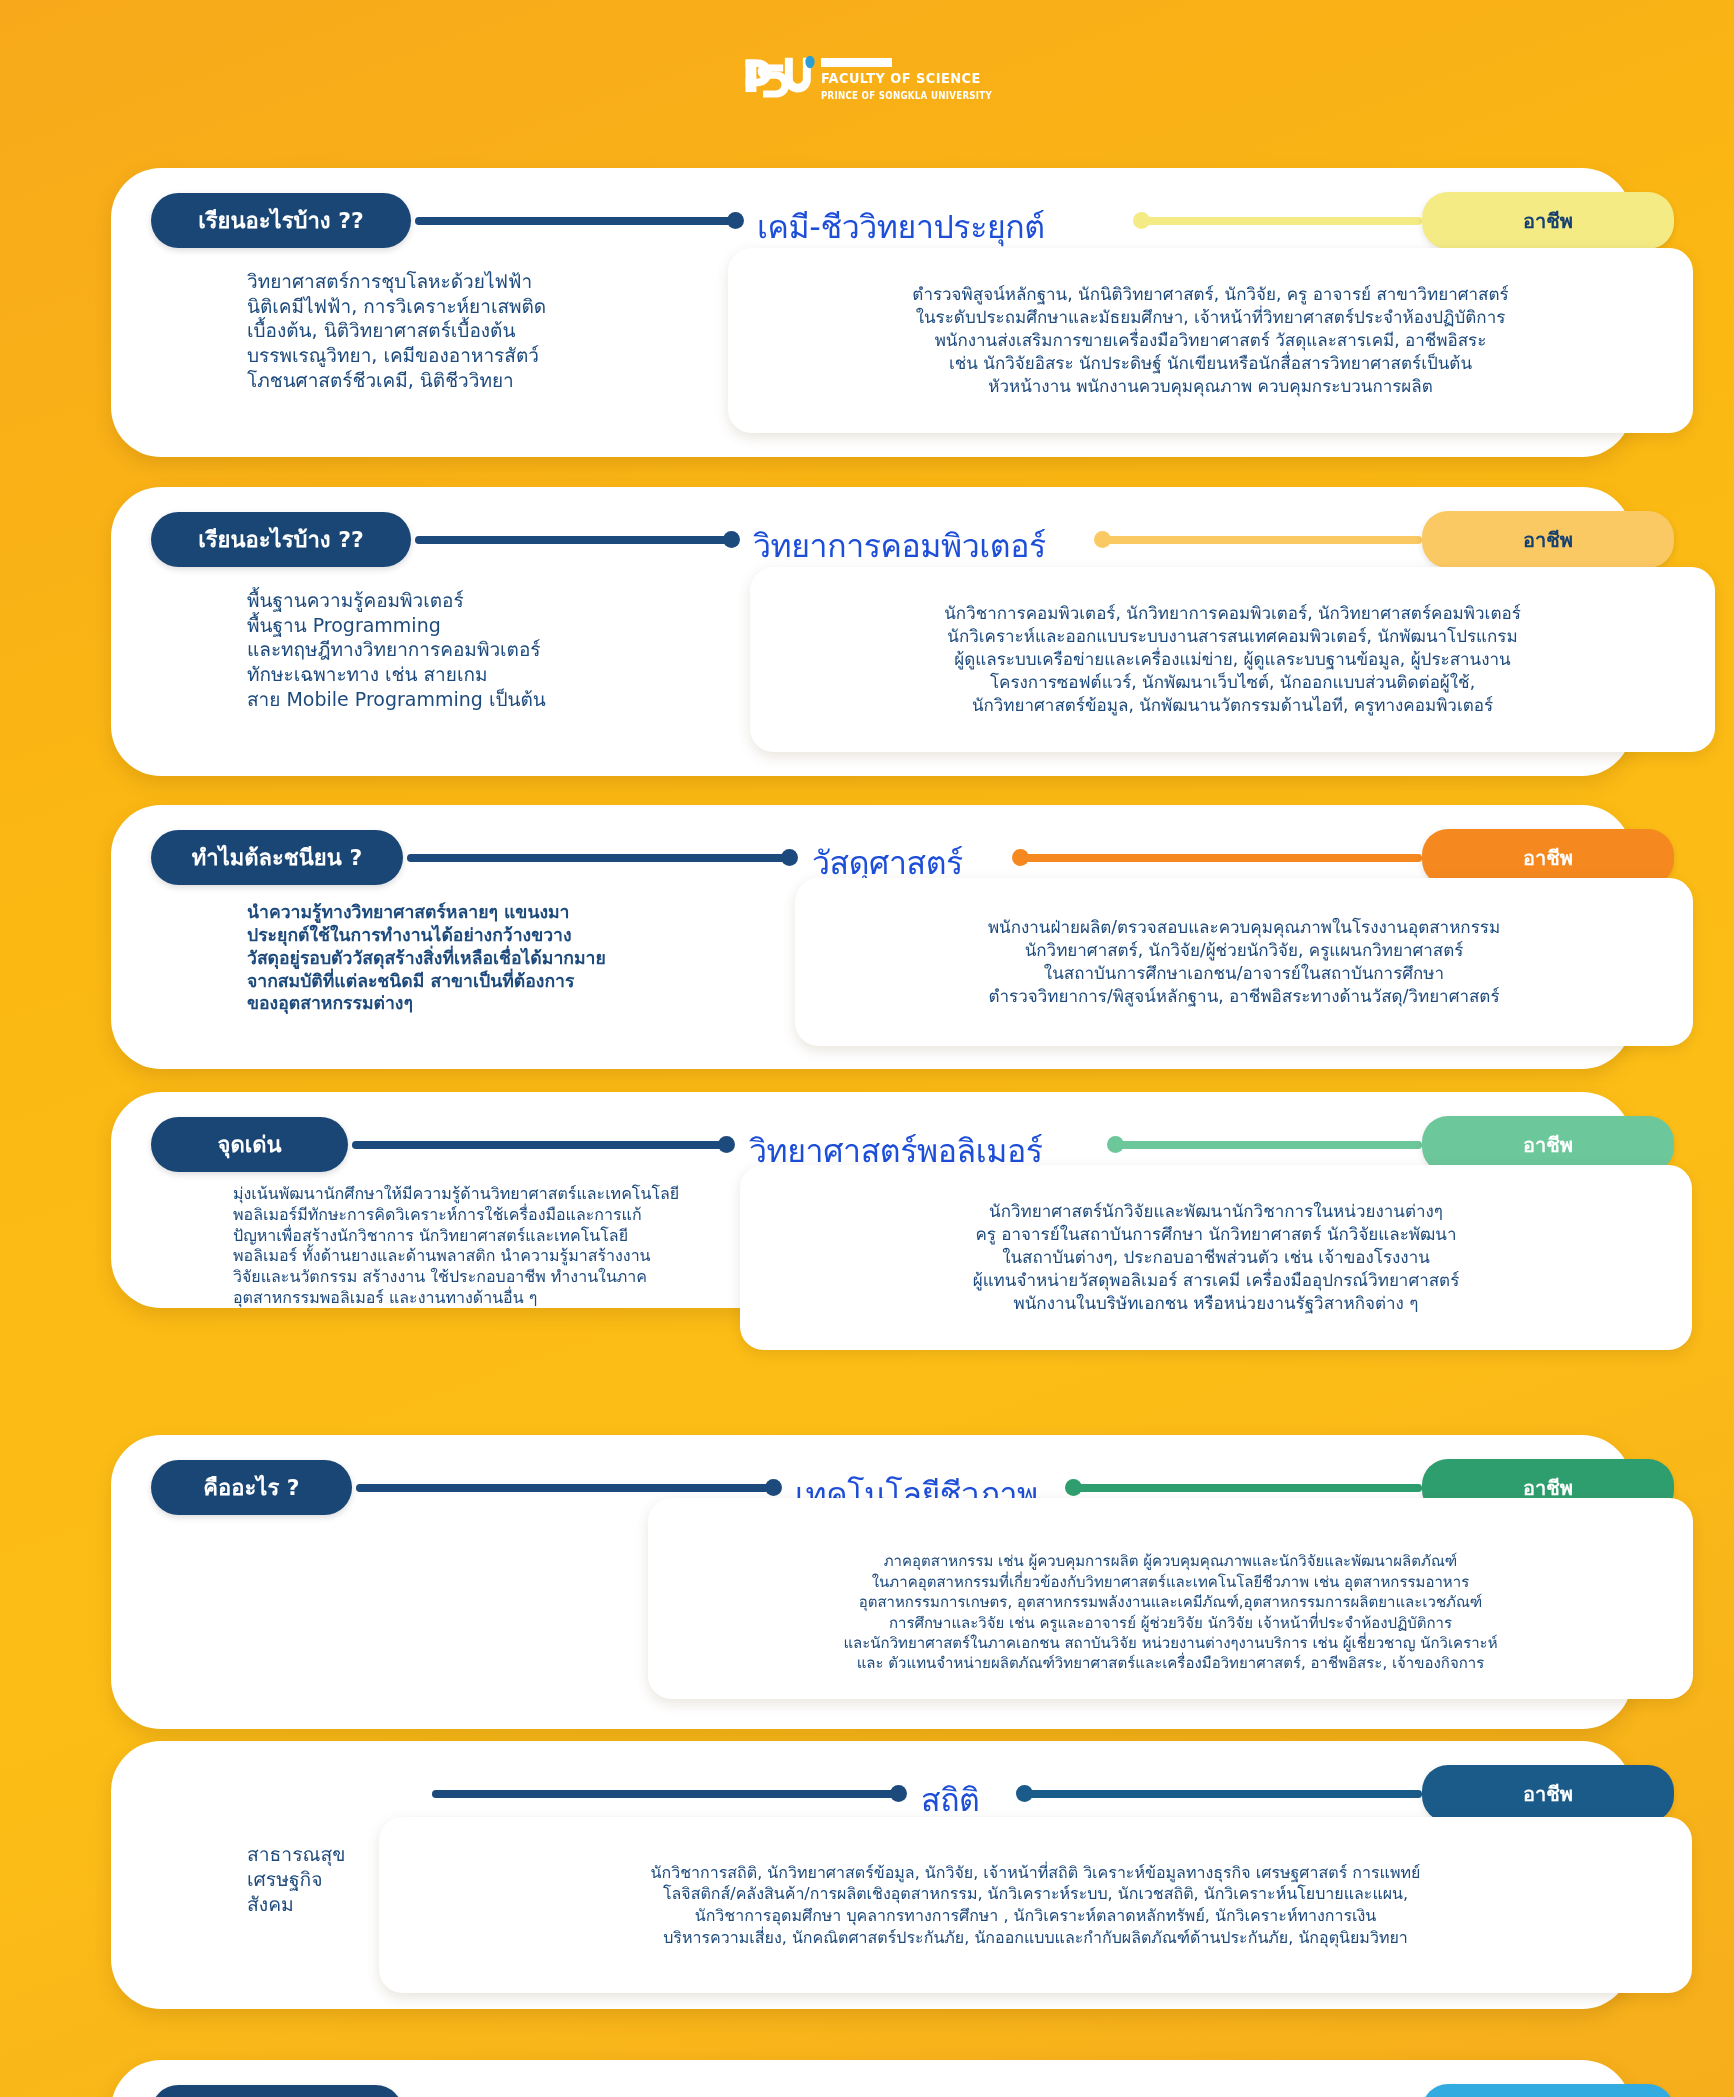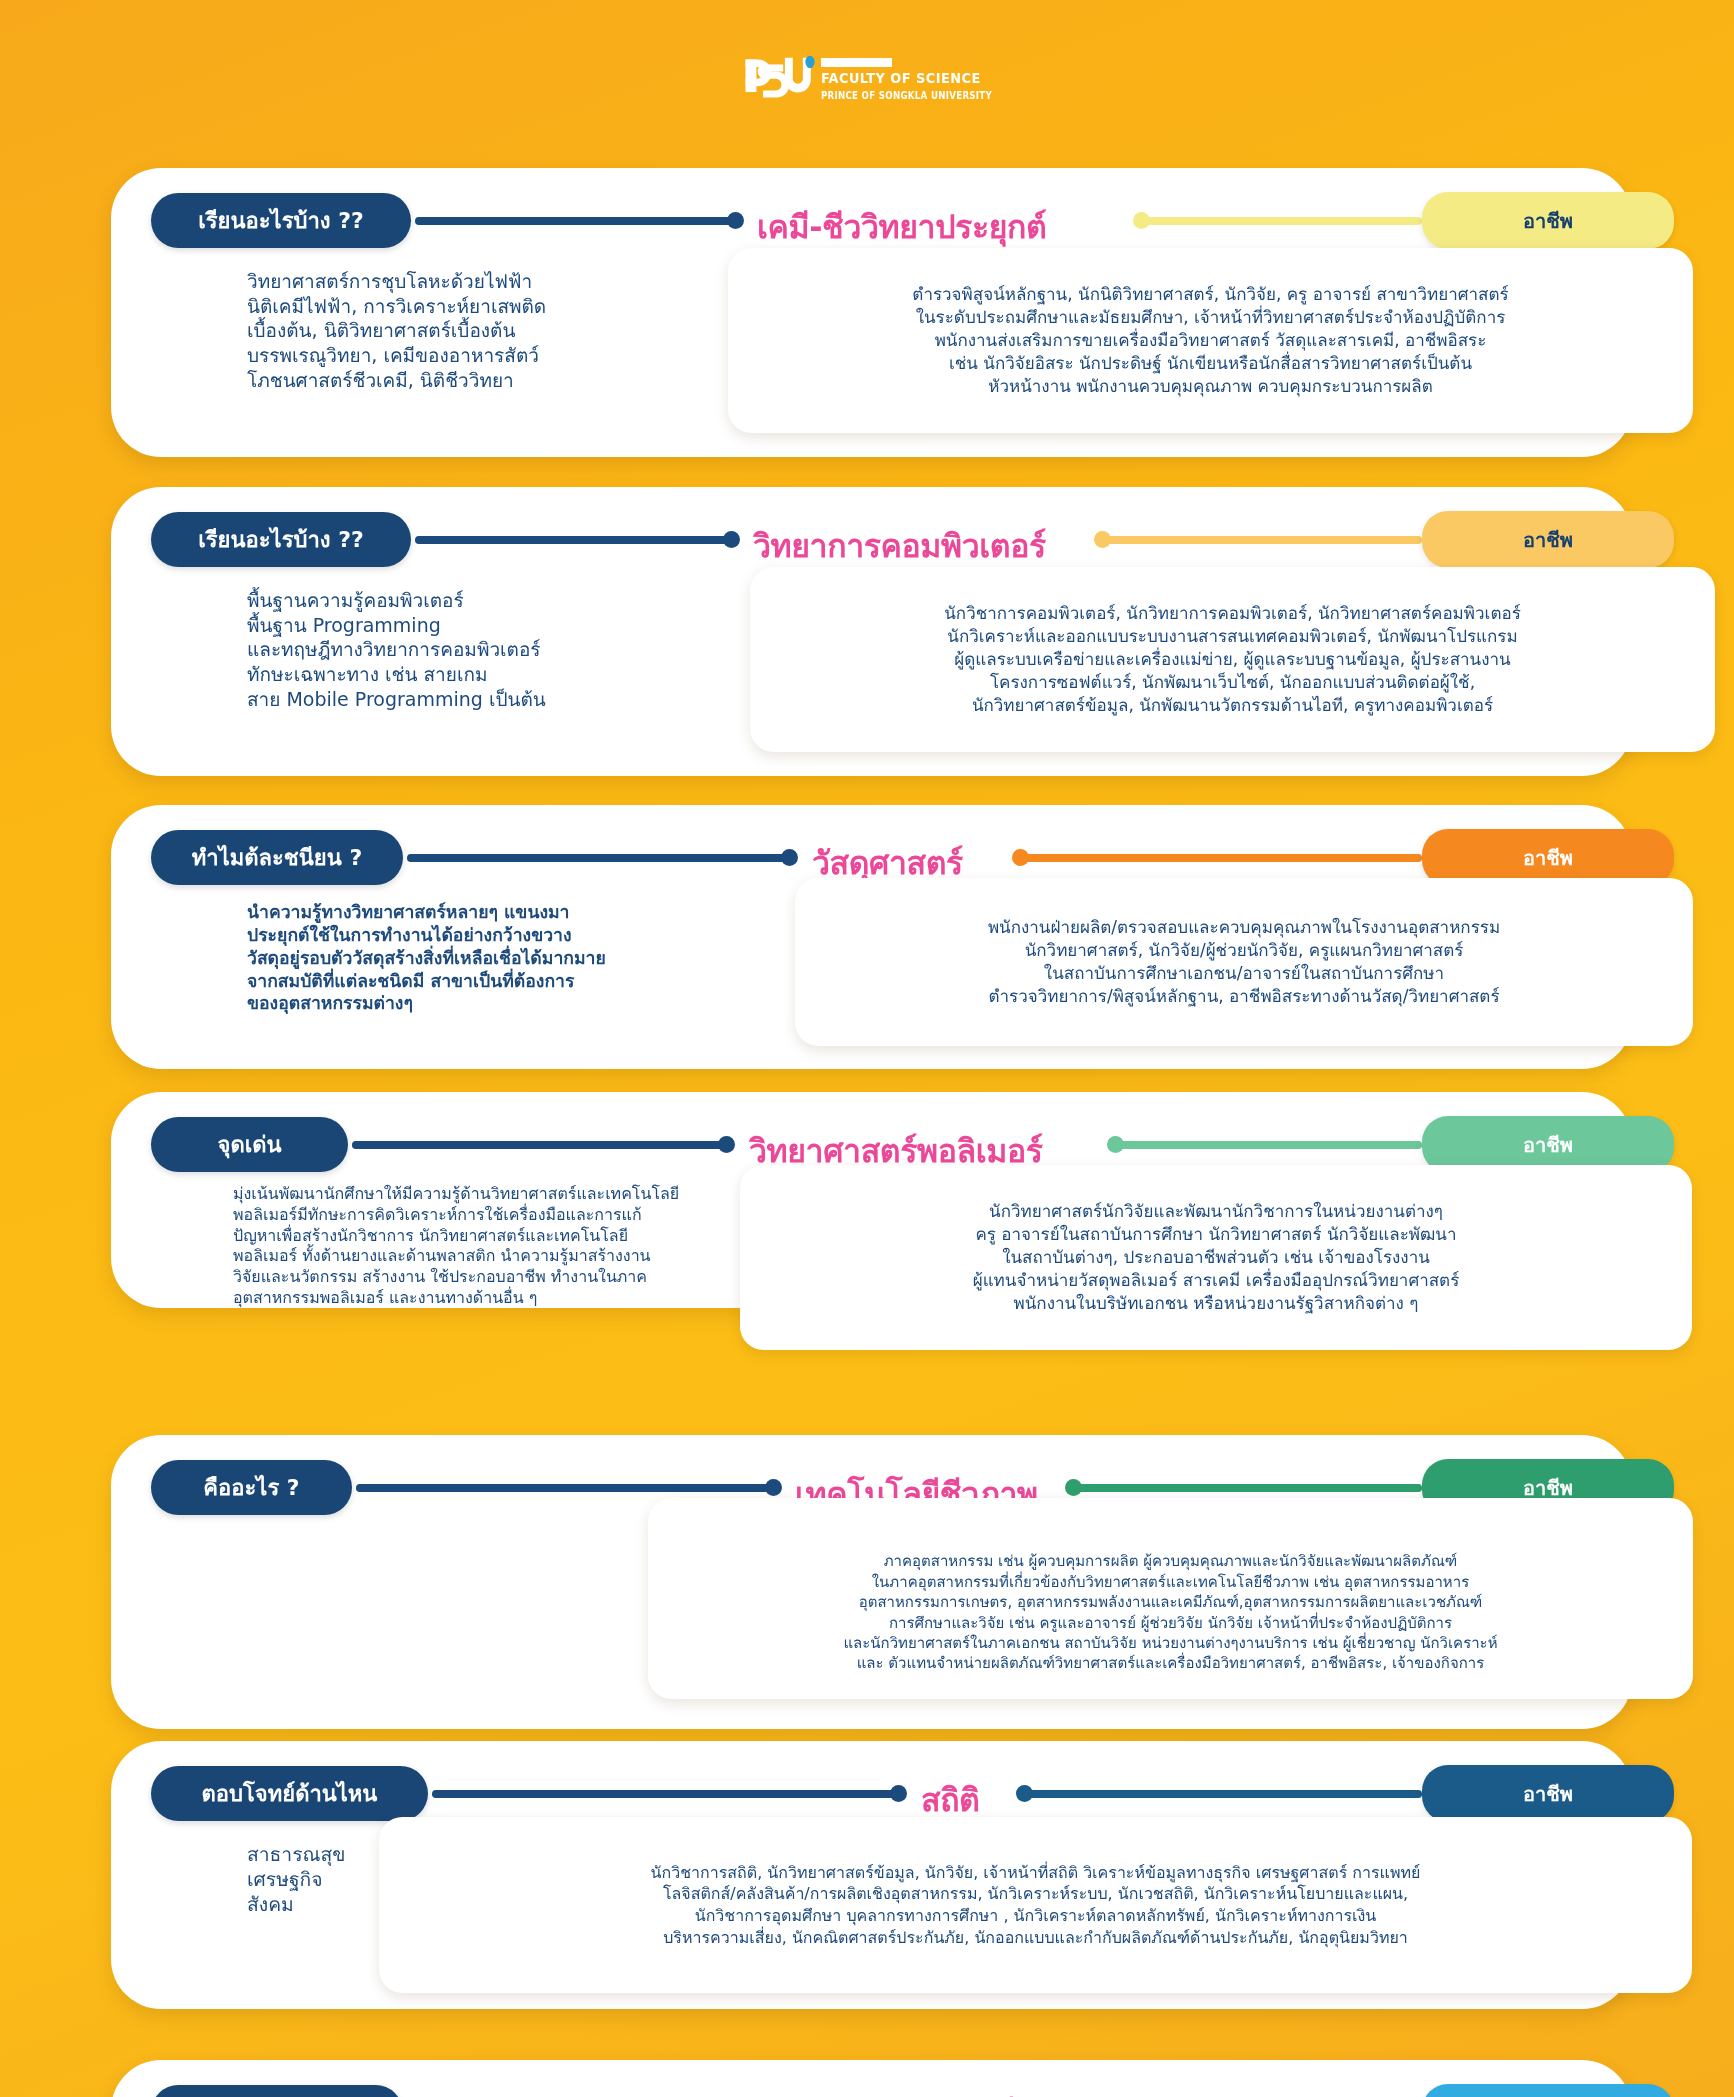--- a/index.html
+++ b/index.html
@@ -57,22 +57,22 @@
     display:flex; align-items:center; justify-content:center;
     font-weight:bold;
     box-shadow:0 2.5px 6.7px rgba(0,0,0,.14);
     white-space:nowrap;
     padding:0 17.6px;
   }
 
   
   .major{
     position:absolute;
-    font-weight:bold;
-    color:#ec4899;
+    font-weight:normal;
+    color:#1d4ed8;
     white-space:nowrap;
     letter-spacing:-0.4px;
   }
 
   
   .cbadge{
     position:absolute;
     border-radius:26px;
     display:flex; align-items:center; justify-content:center;
     font-weight:bold;
@@ -240,21 +240,20 @@
 ในภาคอุตสาหกรรมที่เกี่ยวข้องกับวิทยาศาสตร์และเทคโนโลยีชีวภาพ เช่น อุตสาหกรรมอาหาร
 อุตสาหกรรมการเกษตร, อุตสาหกรรมพลังงานและเคมีภัณฑ์,อุตสาหกรรมการผลิตยาและเวชภัณฑ์
 การศึกษาและวิจัย เช่น ครูและอาจารย์ ผู้ช่วยวิจัย นักวิจัย เจ้าหน้าที่ประจำห้องปฏิบัติการ
 และนักวิทยาศาสตร์ในภาคเอกชน สถาบันวิจัย หน่วยงานต่างๆงานบริการ เช่น ผู้เชี่ยวชาญ นักวิเคราะห์
 และ ตัวแทนจำหน่ายผลิตภัณฑ์วิทยาศาสตร์และเครื่องมือวิทยาศาสตร์, อาชีพอิสระ, เจ้าของกิจการ</div>
           </div>
         </div>
       </div>
       <div class="card" style="top: 1741px; height: 268px;">
         <div class="card-inner">
-          <div class="qpill" style="left: 40px; top: 25px; min-width: 277px; height: 55px; font-size: 22px;">ตอบโจทย์ด้านไหน</div>
           <div class="rail" style="left: 321px; top: 49px; width: 464px;"></div>
           <div class="dot" style="left: 779px; top: 44px;"></div>
           <div class="major" style="left: 810px; top: 33px; font-size: 32px;">สถิติ</div>
           <div class="rail" style="background: rgb(26, 91, 138); left: 912px; top: 49px; width: 399px;"></div>
           <div class="dot" style="background: rgb(26, 91, 138); left: 905px; top: 44px;"></div>
           <div class="cbadge" style="left: 1311px; top: 24px; width: 252px; height: 57px; background: rgb(26, 91, 138); color: rgb(255, 255, 255); font-size: 20px;">อาชีพ</div>
           <div class="ldesc" style="left: 136px; top: 101px; width: 252px; font-size: 19.3px;">สาธารณสุข
 เศรษฐกิจ
 สังคม</div>
           <div class="rpanel" style="left: 268px; top: 76px; width: 1313px; height: 176px;">

